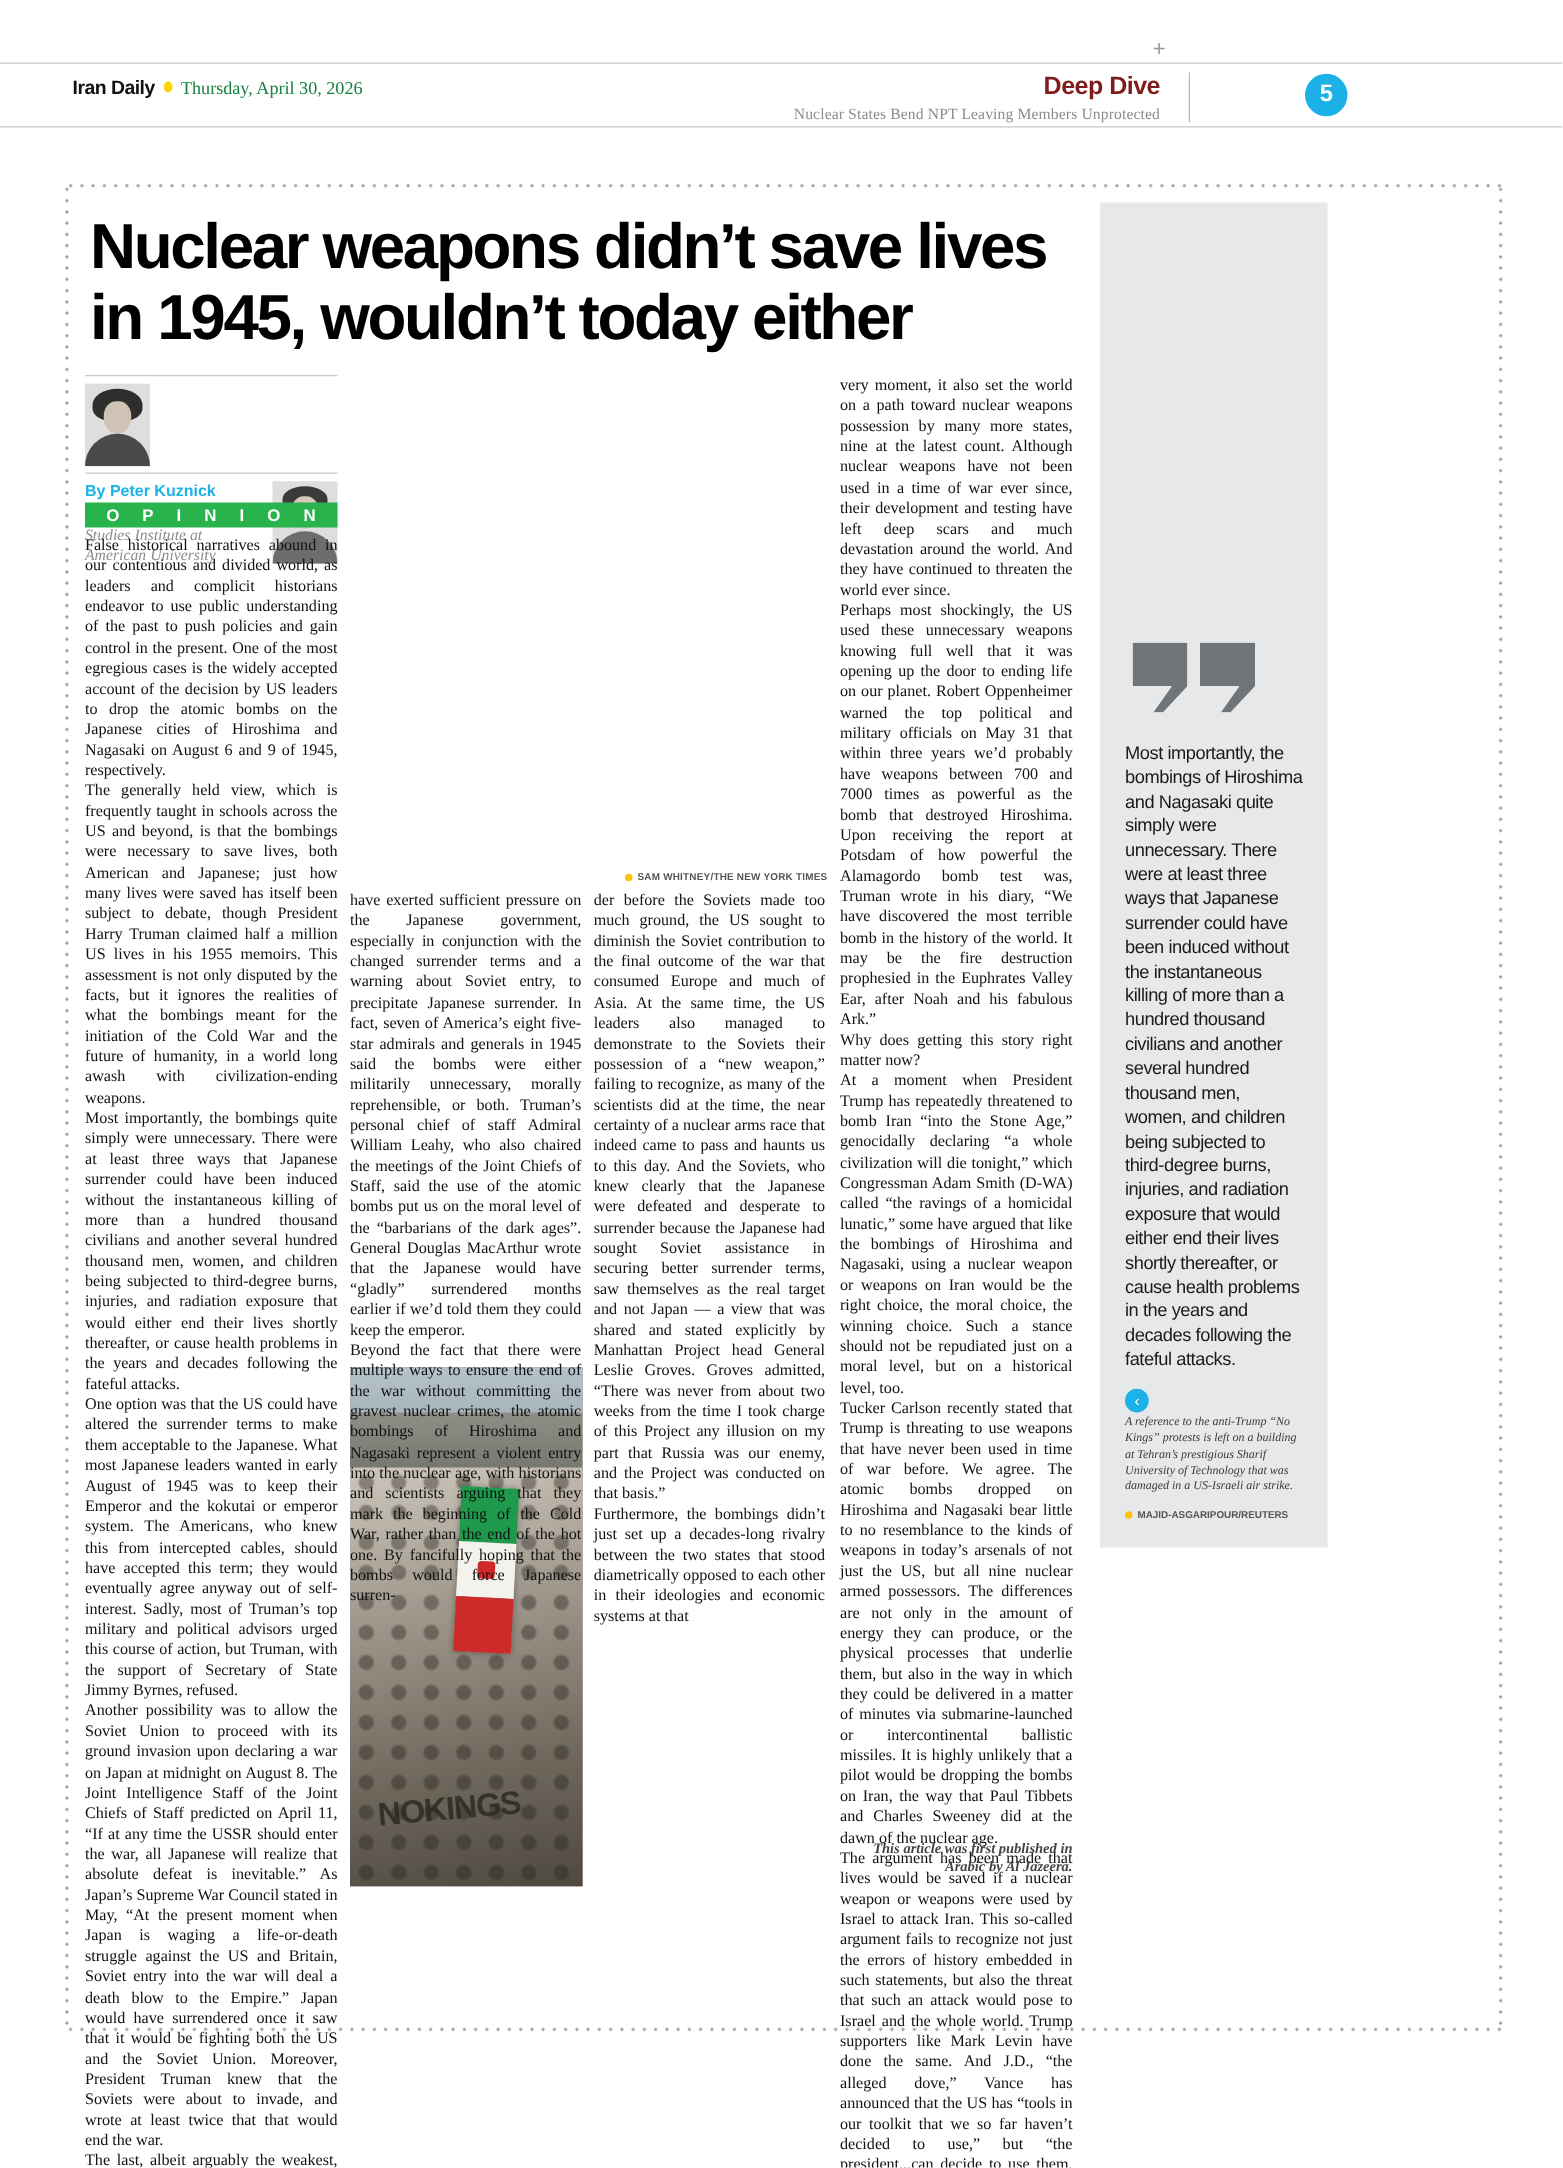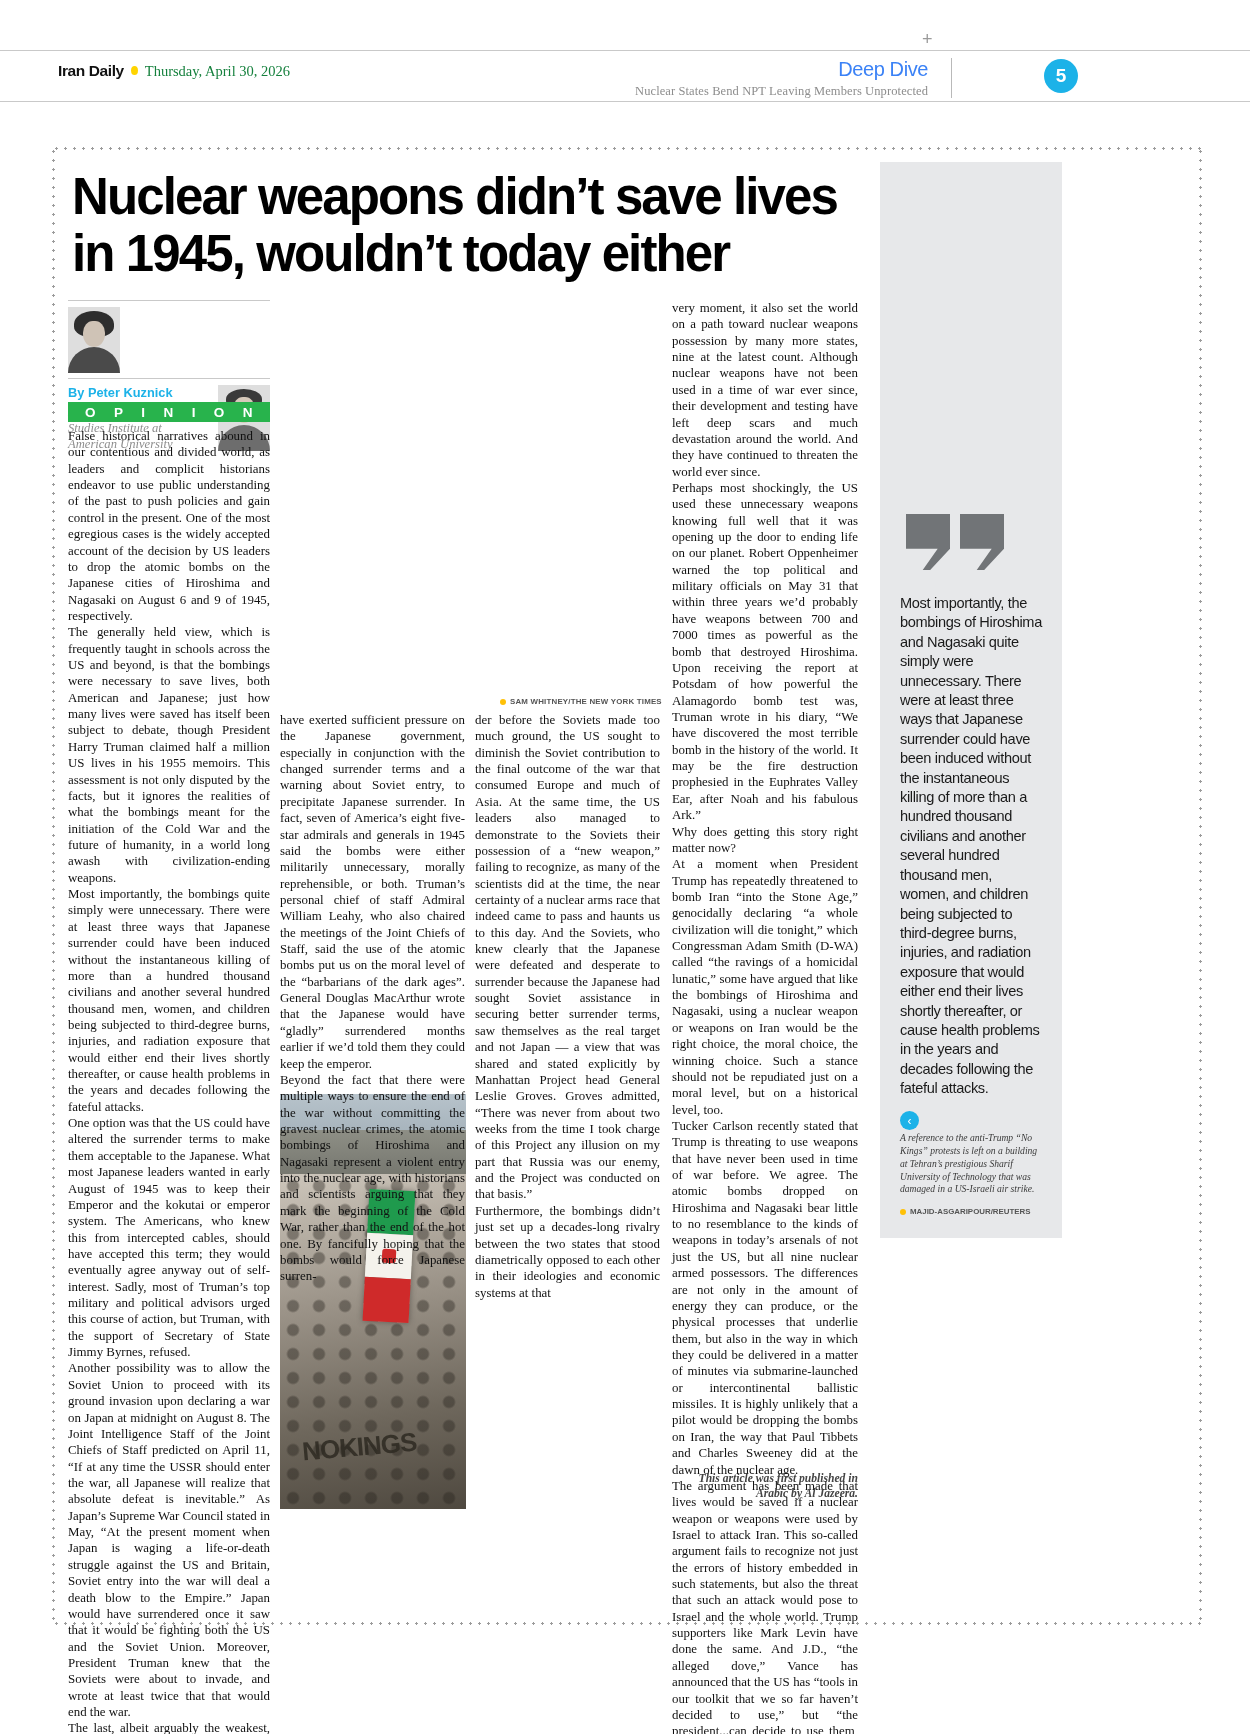--- a/index.html
+++ b/index.html
@@ -20,22 +20,22 @@
   .mast-rule-top { position: absolute; left: 0; top: 0; width: 1250px; height: 1px; background: #c9c9c9; }
   .mast-rule-bot { position: absolute; left: 0; top: 51px; width: 1250px; height: 1px; background: #c9c9c9; }
   .mast-left { position: absolute; left: 58px; top: 12px; display: flex; align-items: baseline; gap: 4px; }
   .mast-brand { font-family: "Liberation Sans", sans-serif; font-weight: bold; font-size: 15.5px;
                 letter-spacing: -0.4px; color: #111; }
   .mast-dot { width: 7px; height: 9px; border-radius: 50%; background: #ffd400; display: inline-block;
               margin: 0 3px; position: relative; top: -1px; }
   .mast-date { font-family: "Liberation Serif", serif; font-size: 14.5px; color: #15803d; }
 
   .mast-center { position: absolute; right: 322px; top: 8px; text-align: right; width: 500px; }
-  .mast-section { font-family: "Liberation Sans", sans-serif; font-weight: normal; font-size: 20px;
-                  color: #3b82f6; letter-spacing: -0.4px; }
+  .mast-section { font-family: "Liberation Sans", sans-serif; font-weight: bold; font-size: 20px;
+                  color: #7f1d1d; letter-spacing: -0.4px; }
   .mast-sub { font-family: "Liberation Serif", serif; font-size: 12.5px; color: #8d8d8d; margin-top: 3px;
               letter-spacing: 0.1px; }
   .mast-vline { position: absolute; right: 298px; top: 8px; width: 1px; height: 40px; background: #b9b9b9; }
   .mast-pageno { position: absolute; right: 172px; top: 9px; width: 34px; height: 34px; border-radius: 50%;
                  background: #1cb2e8; color: #fff; font-family: "Liberation Sans", sans-serif;
                  font-weight: bold; font-size: 19px; display: flex; align-items: center; justify-content: center; }
 
   
   .frame { position: absolute; left: 52px; top: 147px; width: 1150px; height: 1478px; }
   .dot-h { position: absolute; left: 0; width: 1150px; height: 3px;

